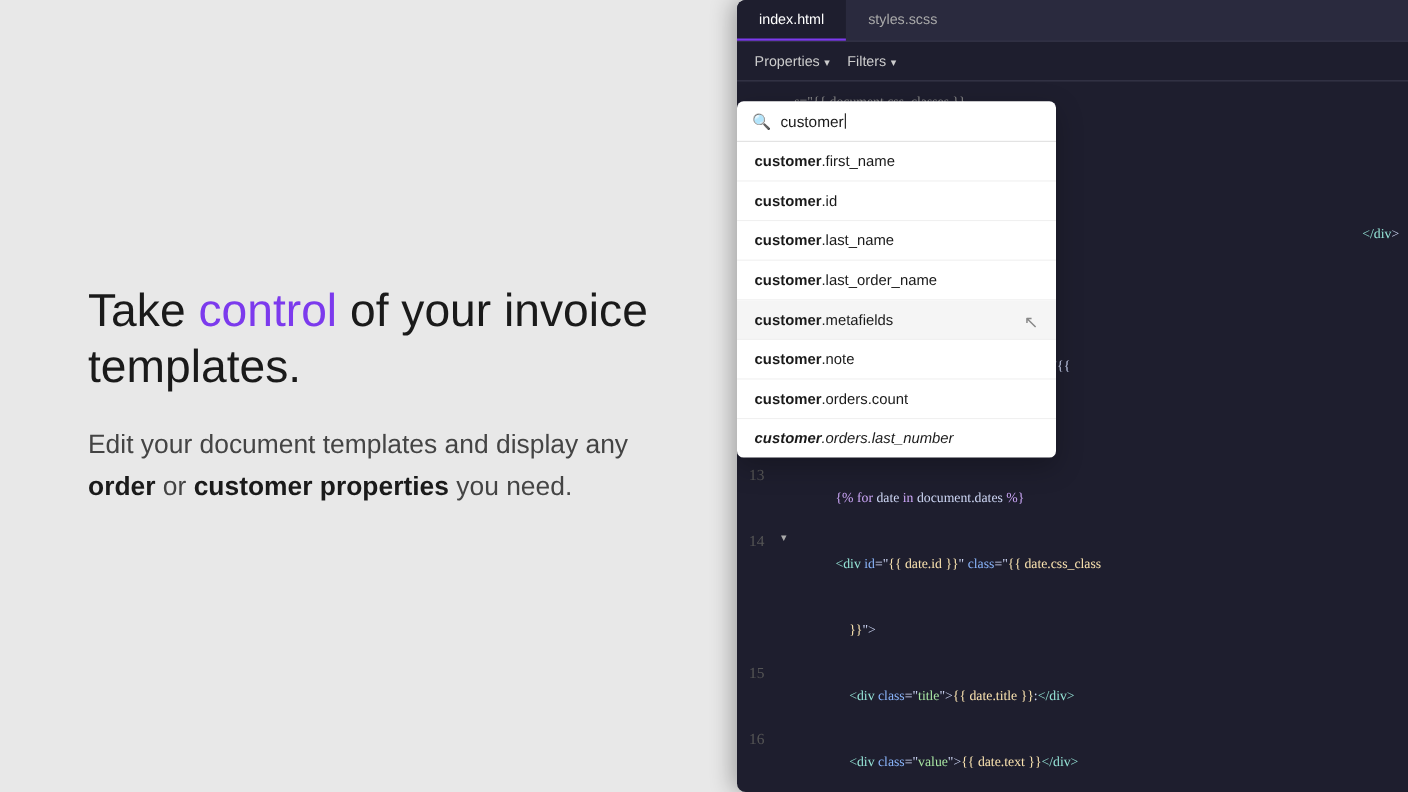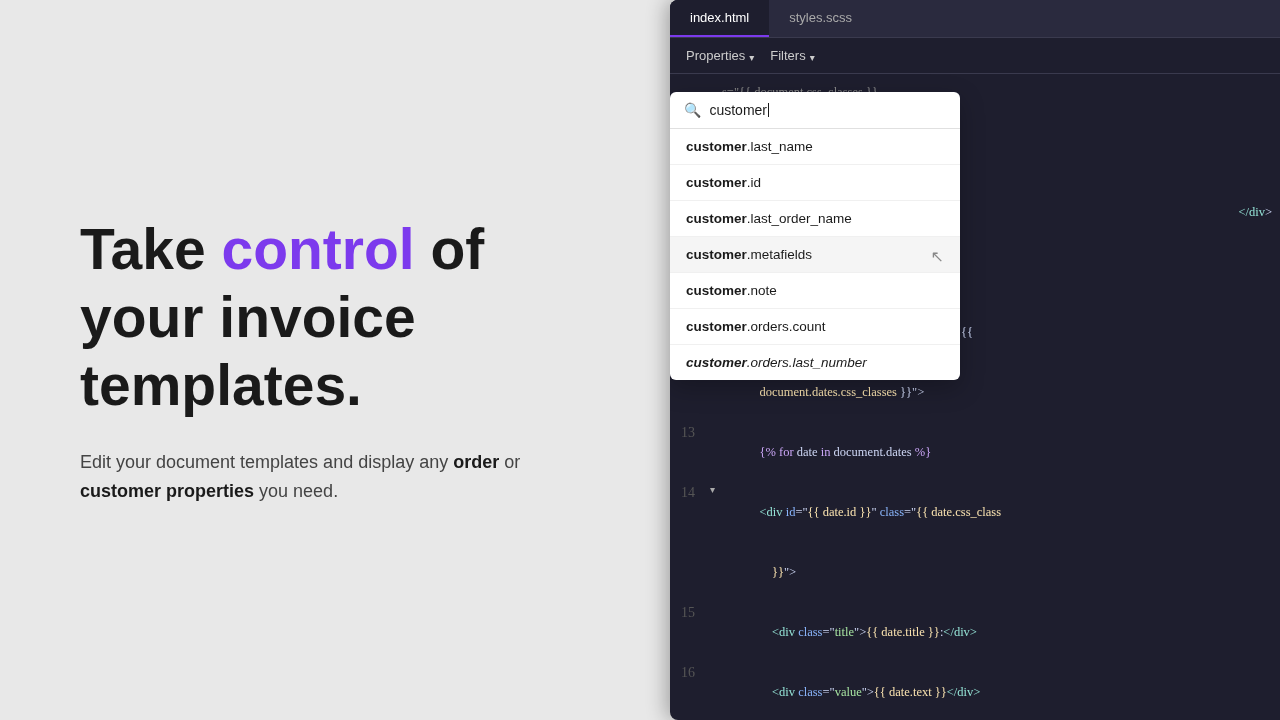--- a/index.html
+++ b/index.html
@@ -15,31 +15,31 @@
 
     
     .left-panel {
       flex: 0 0 670px;
       display: flex;
       flex-direction: column;
       justify-content: center;
       padding: 60px 80px;
     }
     .headline {
-      font-size: 57px;
-      font-weight: 700;
+      font-size: 42px;
+      font-weight: 400;
       color: #1a1a1a;
       line-height: 1.2;
       margin-bottom: 28px;
     }
     .headline .highlight {
       color: #7c3aed;
     }
     .subtext {
-      font-size: 18px;
+      font-size: 24px;
       color: #444;
       line-height: 1.6;
     }
     .subtext strong {
       font-weight: 700;
       color: #1a1a1a;
     }
 
     
     .right-panel {
@@ -235,24 +235,27 @@
   <div class="search-dropdown">
     <div class="search-box">
       <span class="search-icon">🔍</span>
       <div style="display:flex;align-items:center;">
         <span style="font-size:14px;color:#1a1a1a;">customer</span>
           <span class="cursor"></span>
       </div>
     </div>
     <div class="dropdown-list">
       <div class="dropdown-item">
+        <span class="keyword">customer</span><span class="rest">.first_name</span>
+      </div>
+      <div class="dropdown-item">
+        <span class="keyword">customer</span><span class="rest">.id</span>
+      </div>
+      <div class="dropdown-item">
         <span class="keyword">customer</span><span class="rest">.last_name</span>
-      </div>
-      <div class="dropdown-item">
-        <span class="keyword">customer</span><span class="rest">.id</span>
       </div>
       <div class="dropdown-item">
         <span class="keyword">customer</span><span class="rest">.last_order_name</span>
       </div>
       <div class="dropdown-item hovered">
         <span class="keyword">customer</span><span class="rest">.metafields</span>
         <span style="float:right;color:#888;font-size:16px;">↖</span>
       </div>
       <div class="dropdown-item">
         <span class="keyword">customer</span><span class="rest">.note</span>

